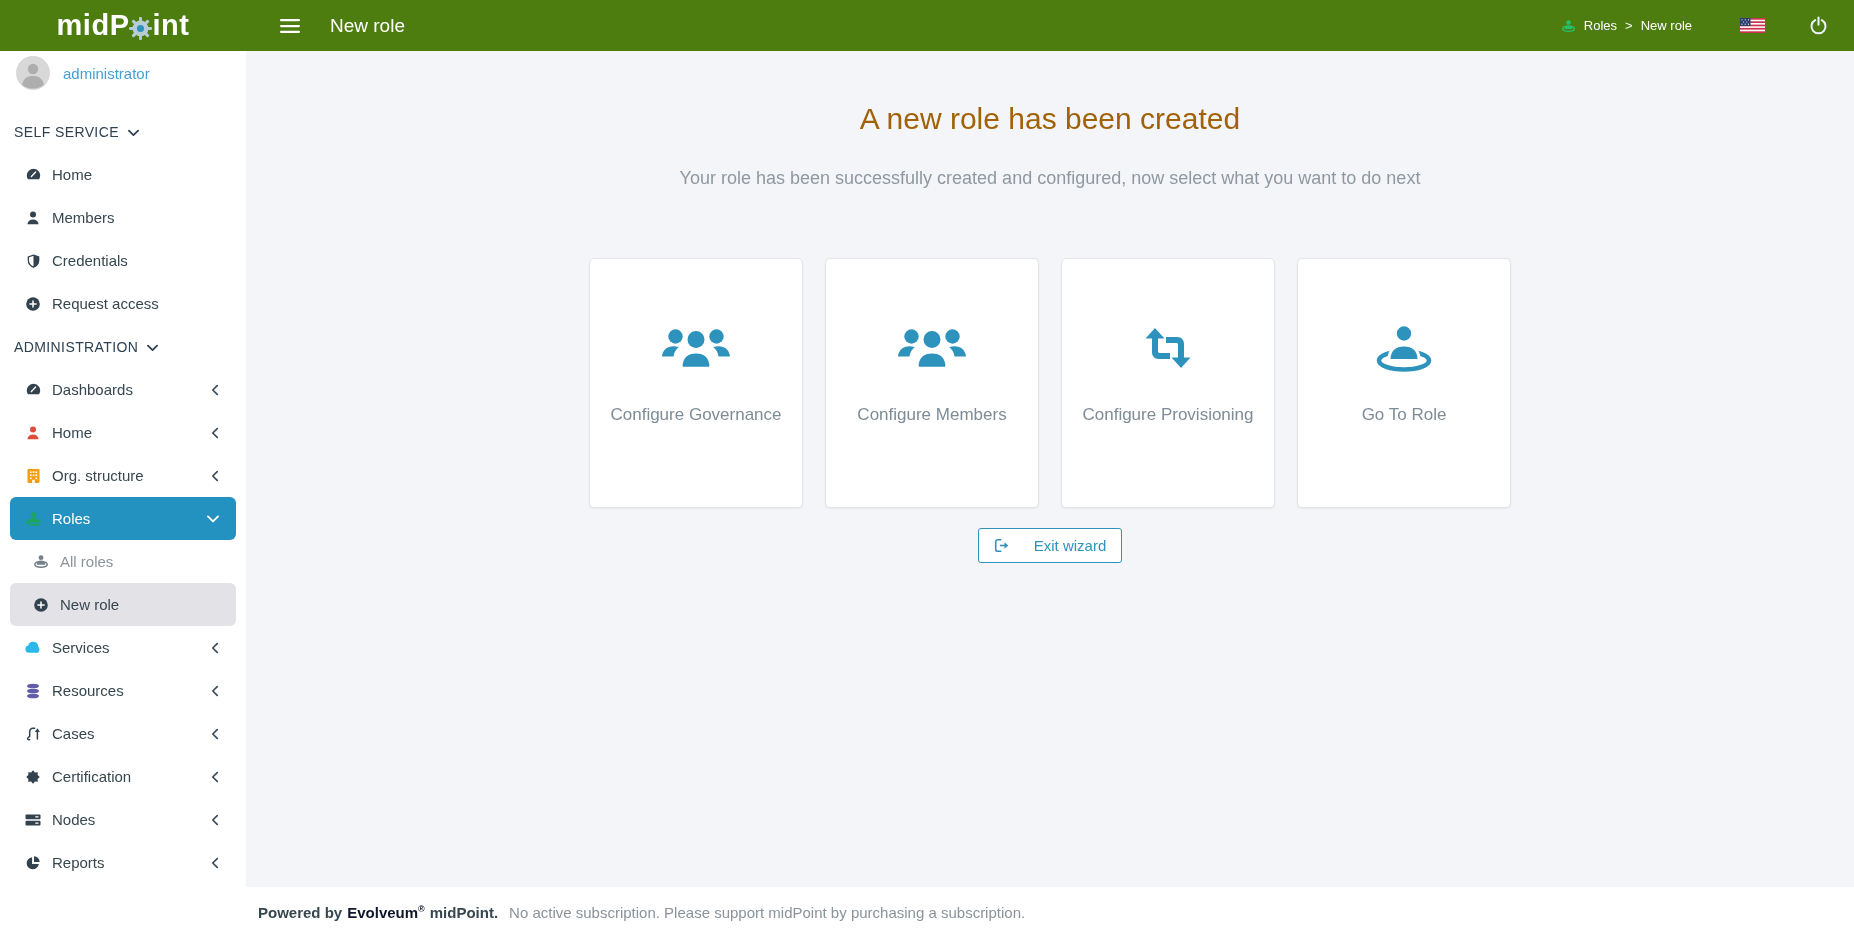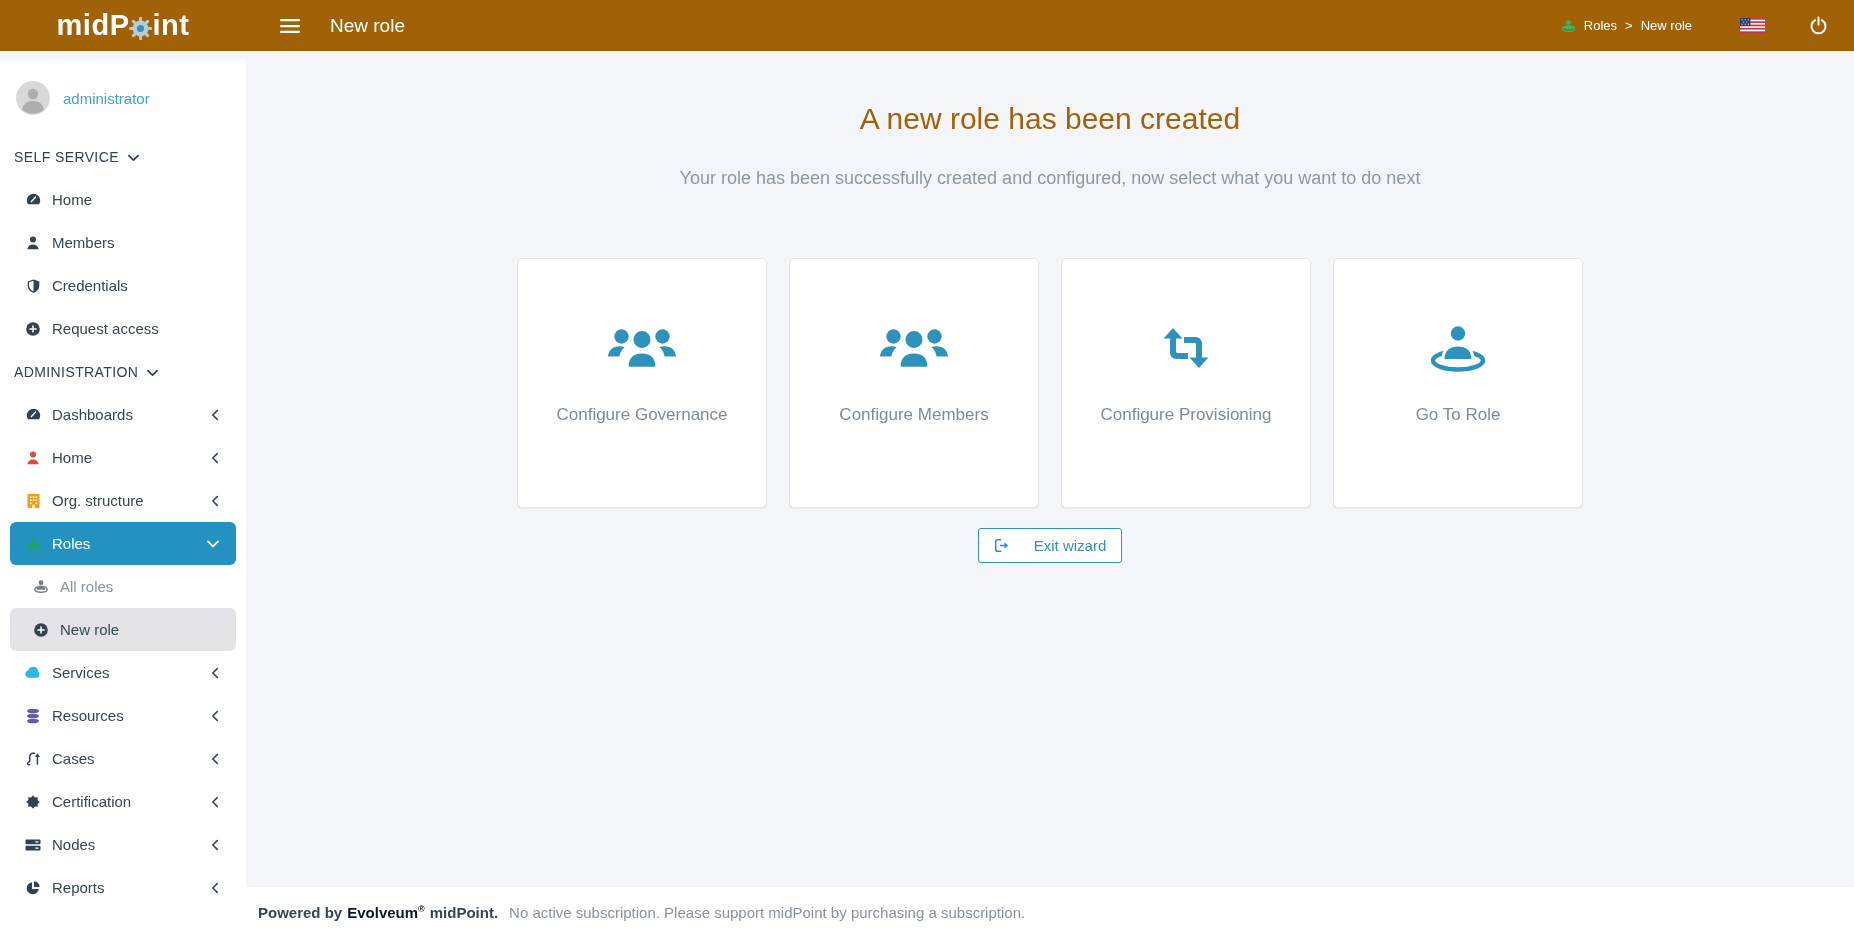--- a/index.html
+++ b/index.html
@@ -3,33 +3,33 @@
 <meta charset="utf-8">
 <style>
   * { box-sizing: border-box; }
   html,body { margin:0; padding:0; }
   body {
     width:1854px; height:938px; overflow:hidden;
     font-family:"Liberation Sans", sans-serif;
     background:#f4f5f9; color:#37474f;
   }
   
-  .topbar{position:fixed;top:0;left:0;width:1854px;height:51px;background:#a16207;display:flex;align-items:center;z-index:50;}
+  .topbar{position:fixed;top:0;left:0;width:1854px;height:51px;background:#4d7c0f;display:flex;align-items:center;z-index:50;}
   .logo{width:246px;display:flex;justify-content:center;align-items:center;color:#fff;font-size:29px;font-weight:bold;letter-spacing:.5px;cursor:pointer;}
   .logo .gear{display:inline-flex;margin:0 -1px;transform:translateY(3px);}
   .burger{margin-left:30px;background:none;border:none;cursor:pointer;display:flex;padding:4px;}
   .tb-title{color:#fff;font-size:19px;margin-left:26px;font-weight:400;}
   .tb-right{margin-left:auto;display:flex;align-items:center;padding-right:24px;}
   .crumb{display:flex;align-items:center;gap:8px;color:rgba(255,255,255,.95);font-size:13px;}
   .crumb .role-ic{color:#27c06a;display:flex;}
   .crumb a{color:#fff;text-decoration:none;cursor:pointer;}
   .flagbtn{margin-left:46px;background:none;border:none;cursor:pointer;display:flex;padding:2px;}
   .powerbtn{margin-left:40px;background:none;border:none;cursor:pointer;color:#eaf4f9;display:flex;padding:2px;}
   
-  .sidebar{position:fixed;top:60px;left:0;bottom:0;width:246px;background:#fff;z-index:40;}
+  .sidebar{position:fixed;top:35px;left:0;bottom:0;width:246px;background:#fff;z-index:40;}
   .user-panel{display:flex;align-items:center;gap:13px;padding:21px 14px 20px 16px;}
   .username{color:#459fd1;font-size:15px;cursor:pointer;text-decoration:none;}
   .menu{list-style:none;margin:0;padding:0;}
   .mrow{height:43px;margin:0 10px;padding-left:13px;border-radius:6px;display:flex;align-items:center;position:relative;cursor:pointer;}
   .mhead{height:43px;margin:0 10px;padding-left:4px;display:flex;align-items:center;gap:9px;cursor:pointer;}
   .mhead .hlabel{font-size:14px;font-weight:400;color:#2e4150;letter-spacing:.4px;}
   .mhead .hchev{color:#2e4150;display:flex;margin-top:2px;}
   .mic{width:20px;display:flex;justify-content:center;align-items:center;}
   .mlabel{margin-left:9px;font-size:15px;color:#37474f;}
   .chev{position:absolute;right:17px;display:flex;color:#3b4b58;}
@@ -39,21 +39,21 @@
   .mrow.selected .mlabel{color:#fff;}
   .mrow.selected .chev{color:#fff;}
   .mrow.sub{padding-left:21px;}
   .mrow.current{background:#e3e3e7;}
   .mrow.sub .mlabel.muted{color:#8a949c;}
   
   .content{margin-left:246px;height:887px;padding-top:100px;text-align:center;}
   .heading{font-size:30px;line-height:38px;font-weight:400;color:#a16207;margin:0;}
   .subheading{font-size:18px;color:#8f98a0;margin-top:30px;}
   .tiles{display:flex;justify-content:center;gap:22px;margin-top:69px;}
-  .tile{width:250px;height:250px;background:#fff;border:1px solid #e3e3e8;border-radius:5px;box-shadow:0 1px 2px rgba(0,0,0,.05);display:flex;flex-direction:column;align-items:center;cursor:pointer;}
+  .tile{width:214px;height:250px;background:#fff;border:1px solid #e3e3e8;border-radius:5px;box-shadow:0 1px 2px rgba(0,0,0,.05);display:flex;flex-direction:column;align-items:center;cursor:pointer;}
   .tile-icon{margin-top:50px;height:78px;display:flex;align-items:center;justify-content:center;color:#2e93bc;}
   .tile-label{margin-top:18px;font-size:17px;color:#7e8c96;}
   .exit-row{margin-top:20px;}
   .exit-btn{display:inline-flex;align-items:center;gap:25px;border:1px solid #2e93bc;color:#2e93bc;background:#fff;font-size:15px;font-family:inherit;padding:8px 15px;border-radius:3px;cursor:pointer;}
   
   .footer{position:fixed;left:237px;right:0;bottom:0;height:51px;background:#fff;display:flex;align-items:center;padding-left:21px;font-size:15px;color:#8a939b;gap:5px;white-space:nowrap;}
   .footer .fb{color:#37474f;font-weight:700;}
   .footer .brand{color:#0f172a;font-weight:700;text-decoration:none;cursor:pointer;}
   .footer sup{font-size:9px;}
   svg{display:block;}

